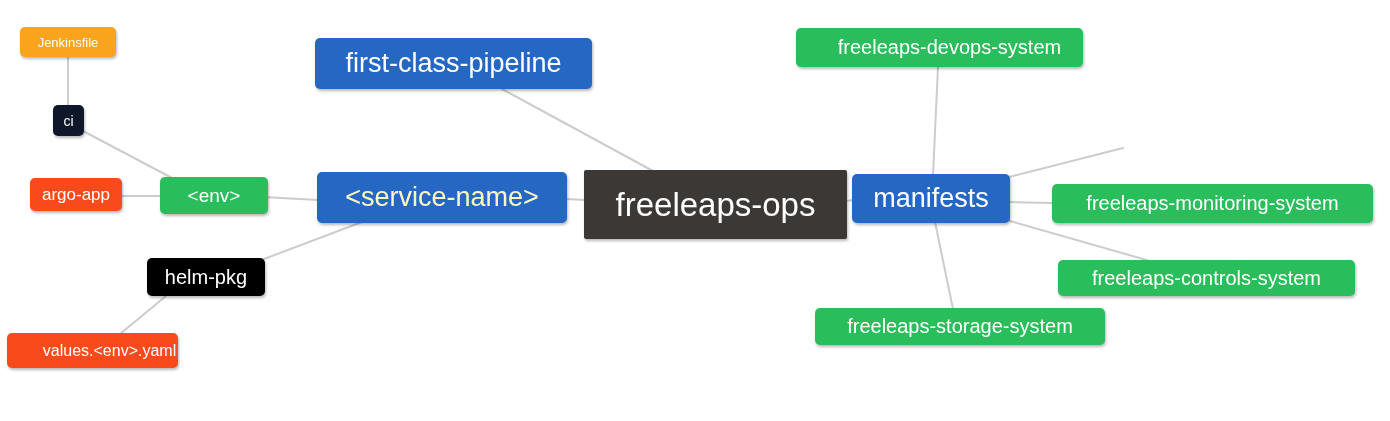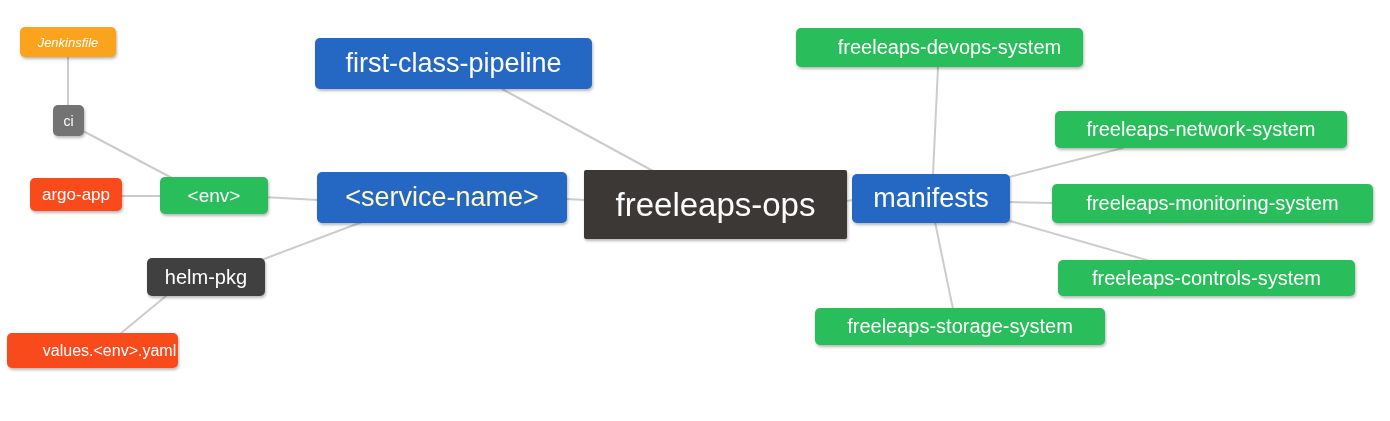--- a/index.html
+++ b/index.html
@@ -74,29 +74,28 @@
     <line x1="566" y1="199" x2="585" y2="200" stroke="#cccccc"></line>
     <line x1="502" y1="89" x2="653" y2="171" stroke="#cccccc"></line>
     <line x1="846" y1="201" x2="853" y2="200" stroke="#cccccc"></line>
     <line x1="933" y1="175" x2="938" y2="67" stroke="#cccccc"></line>
     <line x1="1009" y1="177" x2="1123" y2="148" stroke="#cccccc"></line>
     <line x1="1010" y1="202" x2="1053" y2="203" stroke="#cccccc"></line>
     <line x1="1010" y1="221" x2="1150" y2="261" stroke="#cccccc"></line>
     <line x1="935" y1="222" x2="953" y2="309" stroke="#cccccc"></line>
   </svg>
 
-  <div class="node" id="n-jenkinsfile" style="background: rgb(250, 164, 30); color: rgb(255, 255, 255); font-style: italic;">Jenkinsfile</div>
-  <div class="node" id="n-ci" style="background: #737373; color: rgb(255, 255, 255);">ci</div>
+  <div class="node" id="n-jenkinsfile" style="background: rgb(250, 164, 30); color: rgb(255, 255, 255);">Jenkinsfile</div>
+  <div class="node" id="n-ci" style="background: #0f172a; color: rgb(255, 255, 255);">ci</div>
   <div class="node" id="n-argo-app" style="background: rgb(249, 74, 28); color: rgb(255, 255, 255);">argo-app</div>
   <div class="node" id="n-env" style="background: rgb(42, 189, 92); color: rgb(255, 255, 255);">&lt;env&gt;</div>
-  <div class="node" id="n-helm-pkg" style="background: #404040; color: rgb(255, 255, 255);">helm-pkg</div>
+  <div class="node" id="n-helm-pkg" style="background: #000000; color: rgb(255, 255, 255);">helm-pkg</div>
   <div class="node" id="n-values" style="background: rgb(249, 74, 28); color: rgb(255, 255, 255);">values.&lt;env&gt;.yaml</div>
   <div class="node" id="n-first-class" style="background: rgb(37, 104, 195); color: #ffffff;">first-class-pipeline</div>
   <div class="node" id="n-service-name" style="background: rgb(37, 104, 195); color: #fef9c3; text-align: center;">&lt;service-name&gt;</div>
   <div class="node root" id="n-ops" style="background: rgb(60, 56, 53); color: rgb(255, 255, 255);">freeleaps-ops</div>
   <div class="node" id="n-manifests" style="background: rgb(37, 104, 195); color: rgb(255, 255, 255);">manifests</div>
   <div class="node" id="n-devops" style="background: rgb(42, 189, 92); color: rgb(255, 255, 255);">freeleaps-devops-system</div>
-  <div class="node" id="n-network" style="background: rgb(42, 189, 92); color: rgb(255, 255, 255);">freeleaps-network-system</div>
   <div class="node" id="n-monitoring" style="background: rgb(42, 189, 92); color: rgb(255, 255, 255);">freeleaps-monitoring-system</div>
   <div class="node" id="n-controls" style="background: rgb(42, 189, 92); color: rgb(255, 255, 255);">freeleaps-controls-system</div>
   <div class="node" id="n-storage" style="background: rgb(42, 189, 92); color: rgb(255, 255, 255);">freeleaps-storage-system</div>
 
 </div>
 
 </body></html>

